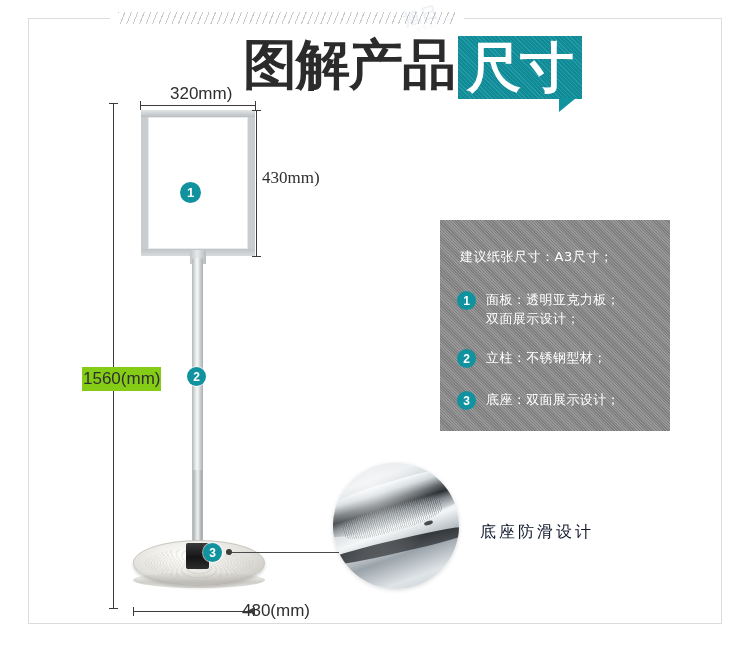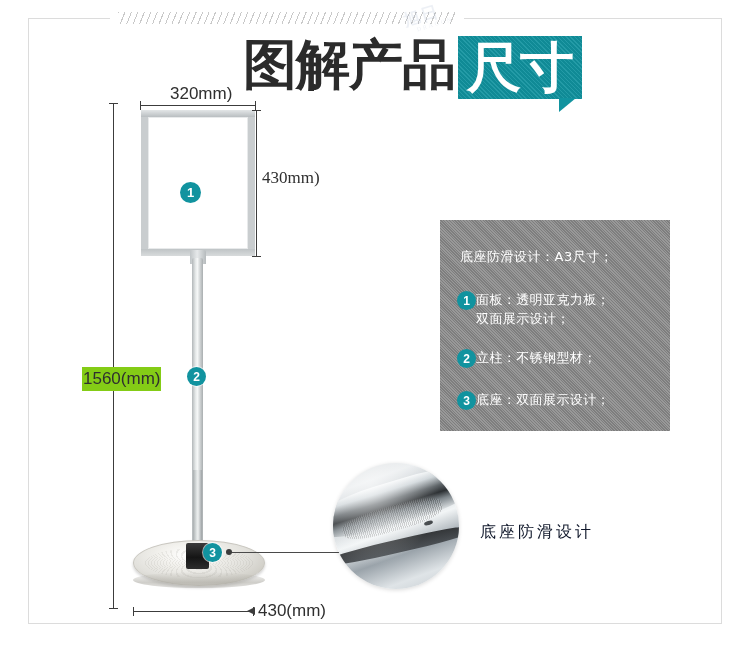--- a/index.html
+++ b/index.html
@@ -171,21 +171,21 @@
   .ir1{top:70px;}
   .ir2{top:128px;}
   .ir3{top:170px;}
   .info-num{
     width:19px;height:19px;border-radius:50%;background:#11939f;color:#fff;
     display:flex;align-items:center;justify-content:center;
     font-size:12px;font-weight:bold;flex:0 0 auto;margin-top:1px;
     font-family:"Liberation Sans","DejaVu Sans",sans-serif;
   }
   .info-txt{
-    font-size:13px;line-height:19px;color:#ffffff;
+    margin-left:10px;font-size:13px;line-height:19px;color:#ffffff;
     letter-spacing:.4px;white-space:nowrap;
     font-family:"DejaVu Sans","Liberation Sans",sans-serif;
   }
   .info-txt span{display:block;}
 
   
   .photo-circle{
     position:absolute;left:333px;top:463px;width:126px;height:126px;
     border-radius:50%;overflow:hidden;
     background:linear-gradient(160deg,#cfd3d6 0%,#e9ecee 18%,#b9c0c5 34%,#f2f5f6 52%,#9aa3aa 68%,#dfe4e7 84%,#c2c9ce 100%);
@@ -273,40 +273,40 @@
 
   <div class="dim-line dim-v" style="left:113px;top:103px;height:506px;"></div>
   <div class="cap-v" style="left:109px;top:103px;"></div>
   <div class="cap-v" style="left:109px;top:608px;"></div>
   <div class="dim-text" style="left:82px;top:367px;background:#84cc16;padding:2px 1px;">1560(mm)</div>
 
   <div class="dim-line dim-h" style="left:133px;top:611px;width:120px;"></div>
   <div class="cap-h" style="left:133px;top:607px;"></div>
   <div class="cap-h" style="left:253px;top:607px;"></div>
   <div class="arrow-left" style="left:247px;top:607px;"></div>
-  <div class="dim-text" style="left:258px;top:601px;">430(mm)</div>
+  <div class="dim-text" style="left:242px;top:601px;">430(mm)</div>
 
   <div class="num-badge nb1">1</div>
   <div class="num-badge nb2">2</div>
   <div class="num-badge nb3">3</div>
 
   <div class="leader" style="left:230px;top:552px;width:116px;"></div>
   <div class="leader-dot" style="left:226px;top:549px;"></div>
 
   <div class="photo-circle">
     <div class="pc-chrome"></div>
     <div class="pc-strip"></div>
     <div class="pc-dark"></div>
     <div class="pc-dot"></div>
     <div class="pc-gloss"></div>
   </div>
   <div class="caption">底座防滑设计</div>
 
   <div class="info-panel">
-    <div class="info-head">底座防滑设计：A3尺寸；</div>
+    <div class="info-head">建议纸张尺寸：A3尺寸；</div>
 
     <div class="info-row ir1">
       <div class="info-num">1</div>
       <div class="info-txt">
         <span>面板：透明亚克力板；</span>
         <span>双面展示设计；</span>
       </div>
     </div>
 
     <div class="info-row ir2">

